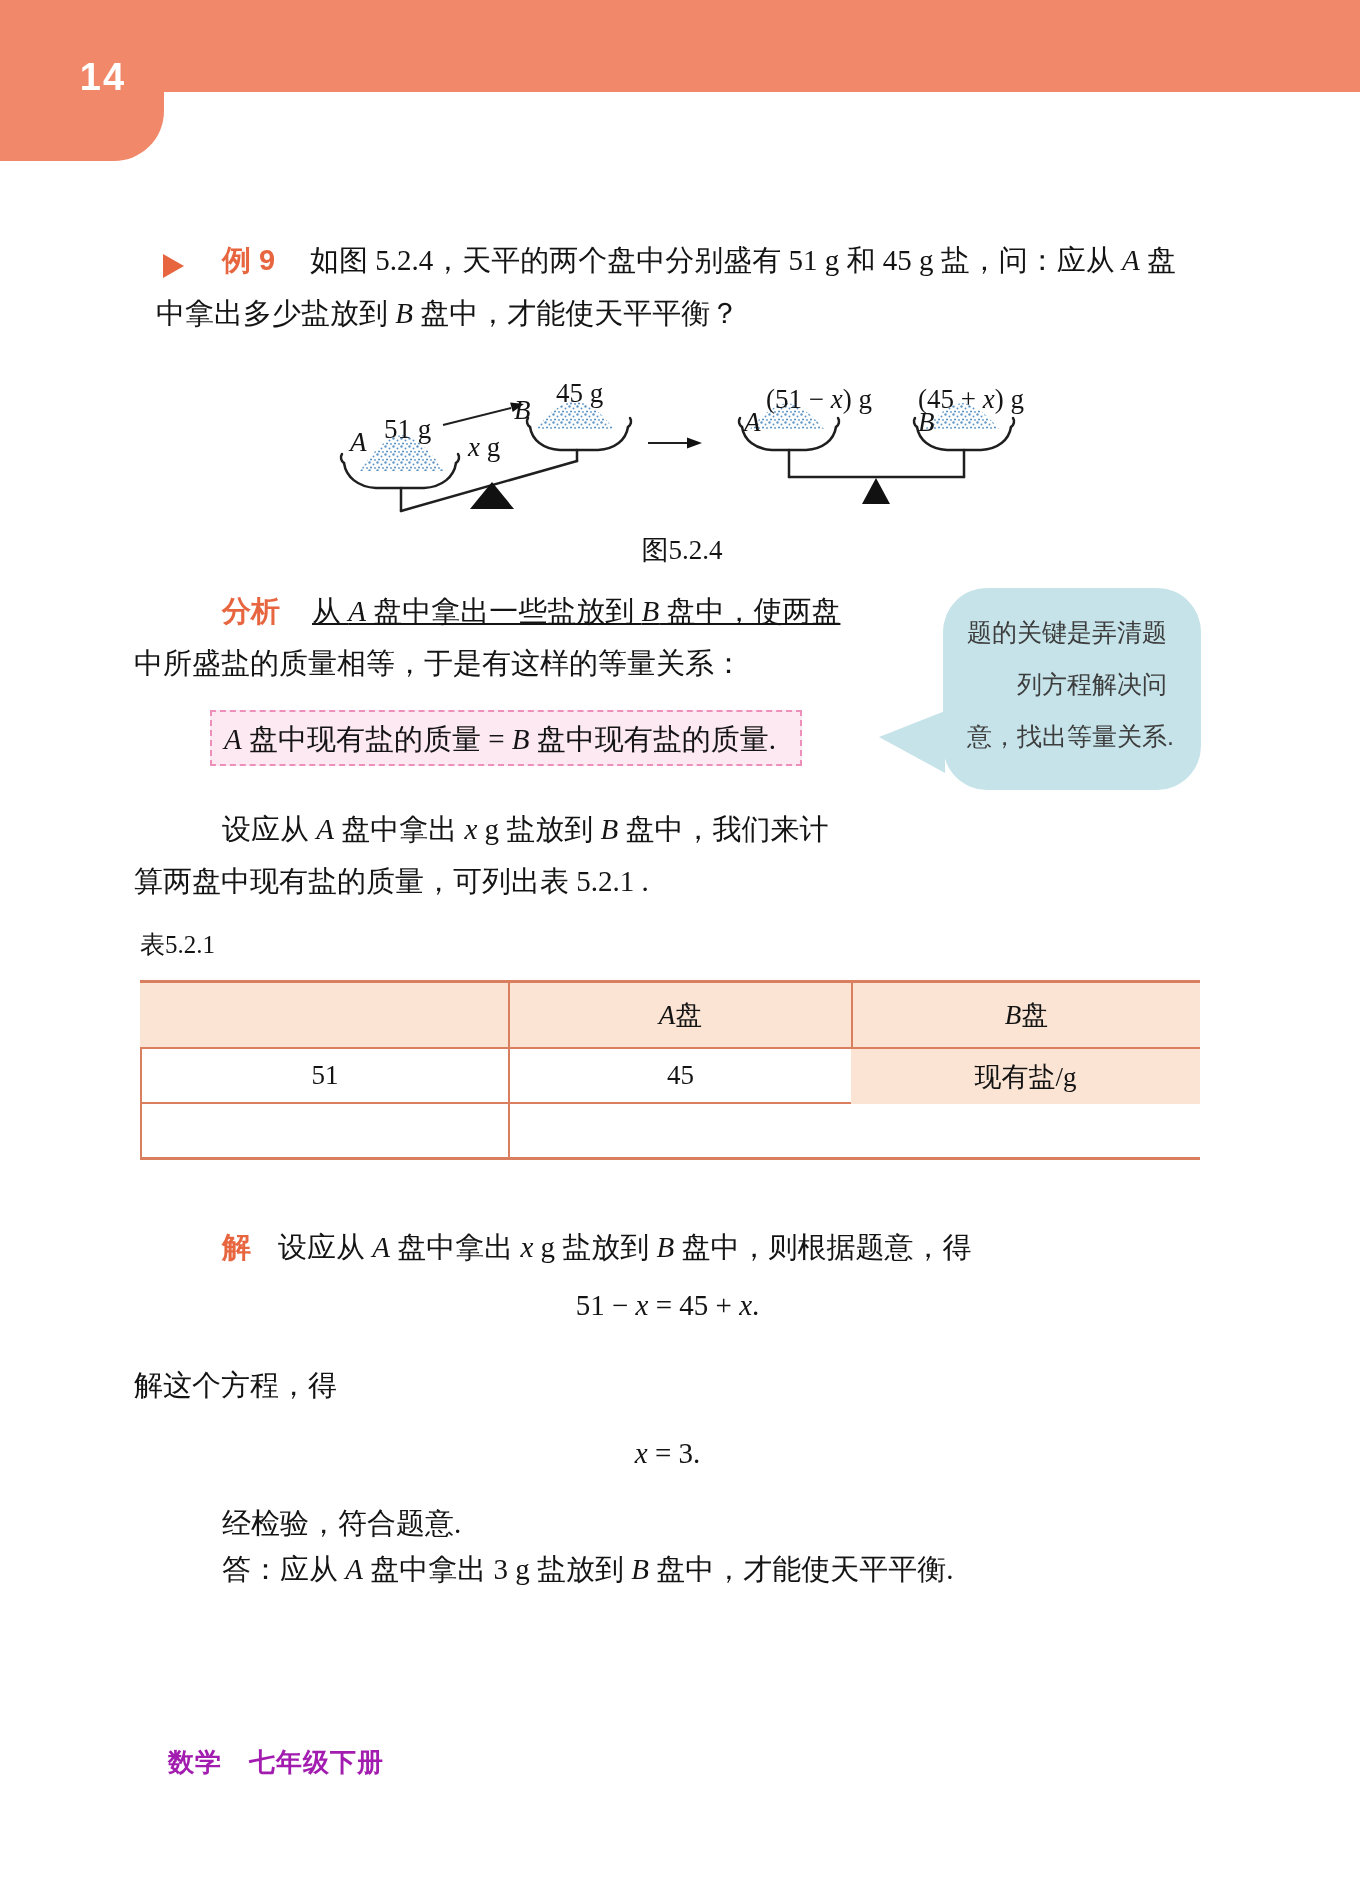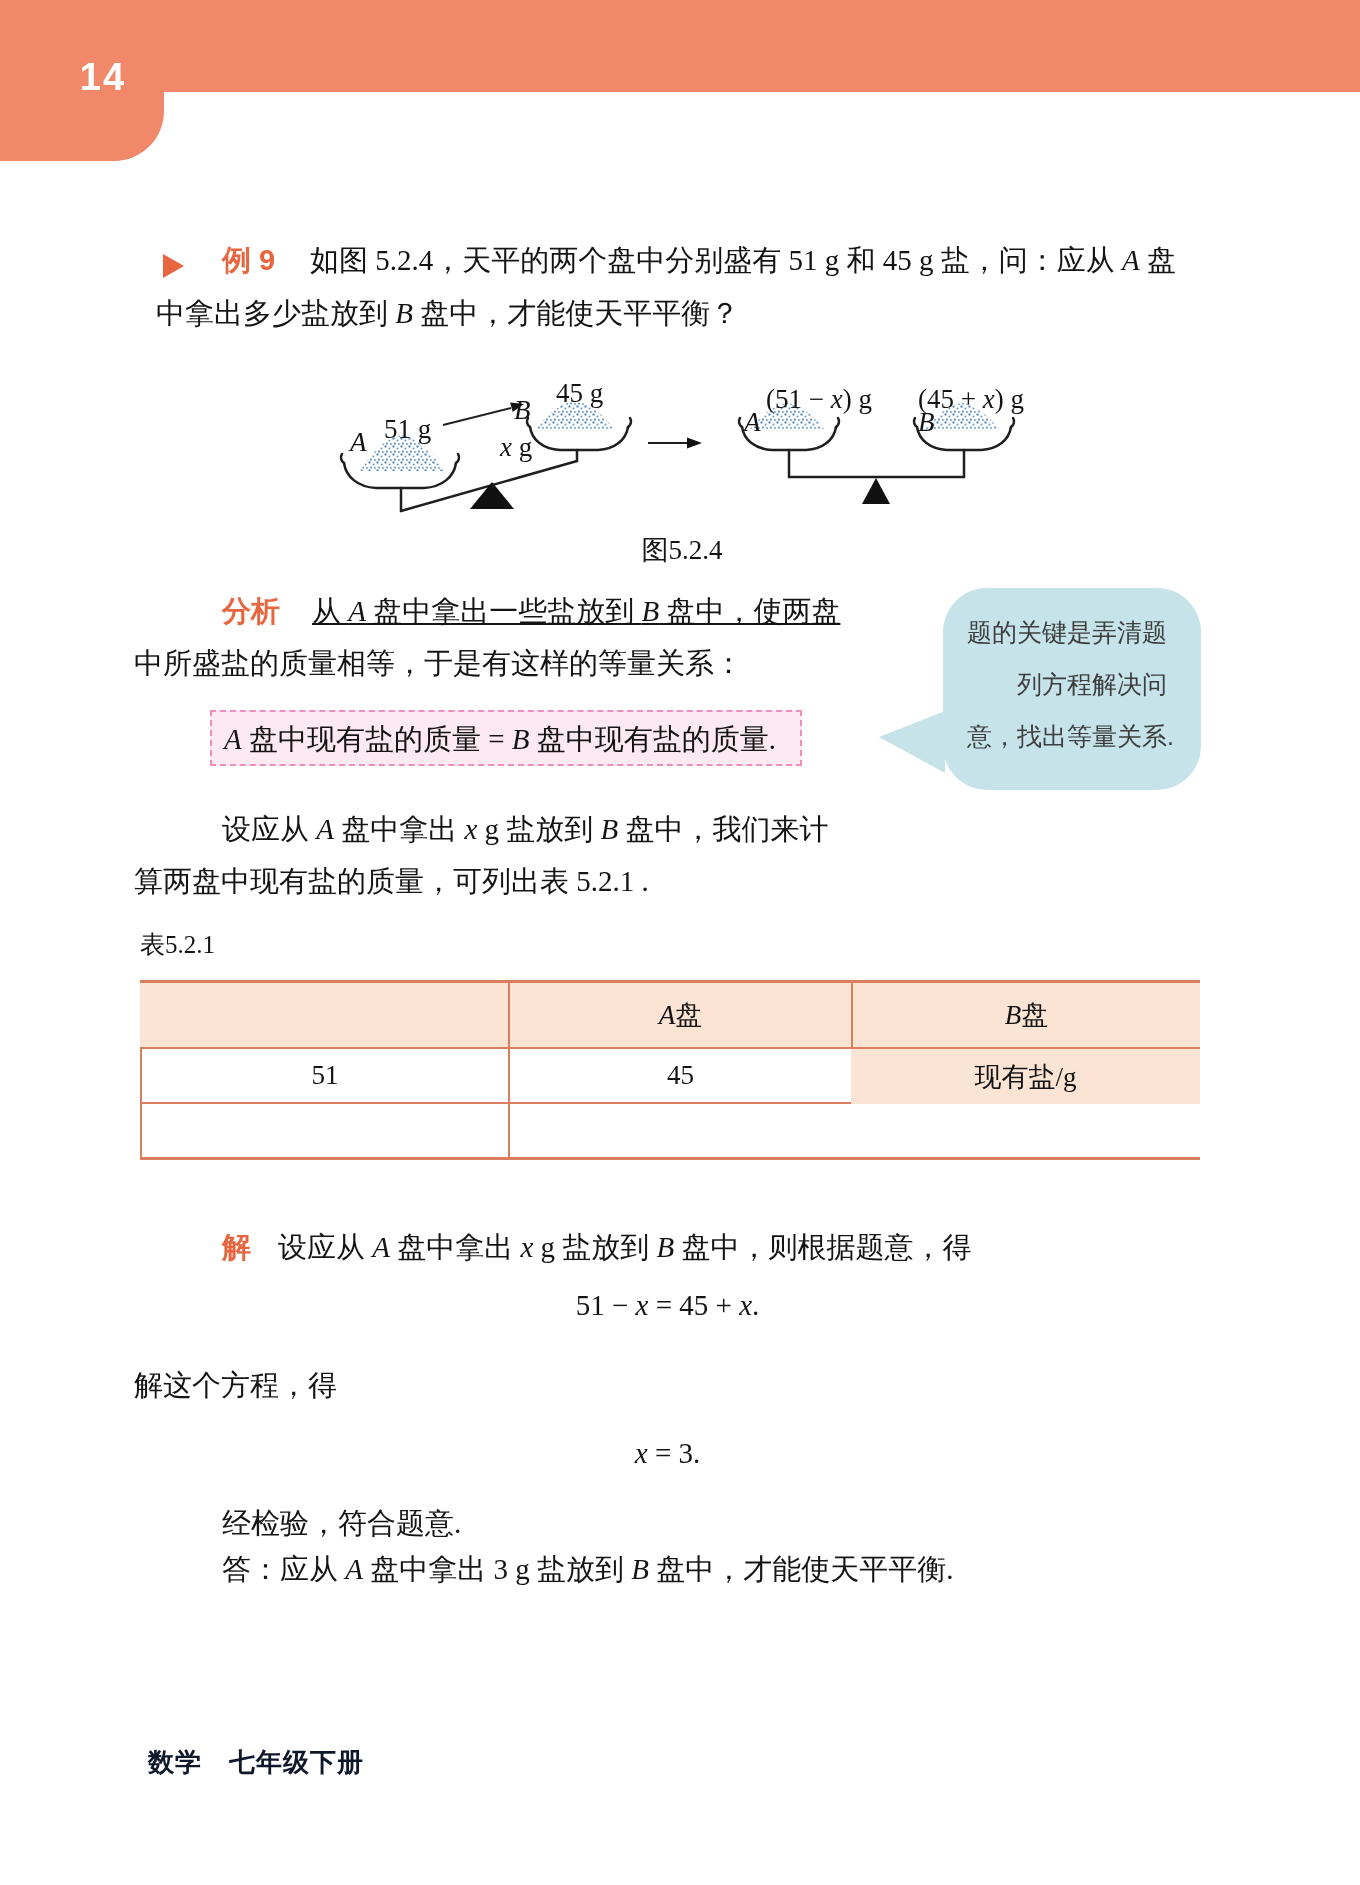--- a/index.html
+++ b/index.html
@@ -44,22 +44,22 @@
   .tbl { left:140px; top:980px; width:1060px; height:180px;
          border-top:3px solid #D97E5F; border-bottom:3px solid #D97E5F;
          box-sizing:border-box; display:grid;
          grid-template-columns:368px 343px 349px; grid-template-rows:66px 55px 53px; }
   .cell { display:flex; align-items:center; justify-content:center;
           font-size:27px; box-sizing:border-box; background:#ffffff; }
   .cell.peach { background:#FCE4D4; }
   .cell.vline { border-left:2px solid #D97E5F; }
   .cell.hline { border-bottom:2px solid #D97E5F; }
   
-  .footer { left:148px; top:1745px; font-family:"Liberation Sans","DejaVu Sans",sans-serif;
-            font-weight:bold; font-size:26px; color:#0f172a; letter-spacing:1px; white-space:nowrap; }
+  .footer { left:168px; top:1745px; font-family:"Liberation Sans","DejaVu Sans",sans-serif;
+            font-weight:bold; font-size:26px; color:#a21caf; letter-spacing:1px; white-space:nowrap; }
   svg .stroke { stroke:#1f1f1f; stroke-width:2.5; fill:none; stroke-linecap:round; }
   svg .fillblk { fill:#111111; }
 </style>
 </head>
 <body>
 
 <div class="page">
 
   <div class="abs band"></div>
   <div class="abs tab"></div>
@@ -111,21 +111,21 @@
       <path class="stroke" d="M637,102 c-3,-2 -4,-6 -2,-9"></path>
       <path class="stroke" d="M731,102 c3,-2 4,-6 2,-9"></path>
       <path class="stroke" d="M509,125 L509,152"></path>
       <path class="stroke" d="M684,125 L684,152"></path>
       <path class="stroke" d="M509,152 L684,152"></path>
       <polygon class="fillblk" points="596,153 582,179 610,179"></polygon>
     </svg>
 
     <div class="abs fig-label" style="left:384px; top:414px;">51 g</div>
     <div class="abs fig-label" style="left:350px; top:427px;"><span class="it">A</span></div>
-    <div class="abs fig-label" style="left:468px; top:432px;margin-left:32px;"><span class="it">x</span><span> g</span></div>
+    <div class="abs fig-label" style="left:468px; top:432px;"><span class="it">x</span><span> g</span></div>
     <div class="abs fig-label" style="left:514px; top:395px;"><span class="it">B</span></div>
     <div class="abs fig-label" style="left:556px; top:378px;">45 g</div>
     <div class="abs fig-label" style="left:744px; top:384px;margin-left:22px;"><span>(51 − </span><span class="it">x</span><span>) g</span></div>
     <div class="abs fig-label" style="left:744px; top:407px;"><span class="it">A</span></div>
     <div class="abs fig-label" style="left:918px; top:384px;"><span>(45 + </span><span class="it">x</span><span>) g</span></div>
     <div class="abs fig-label" style="left:918px; top:407px;"><span class="it">B</span></div>
     <div class="abs fig-caption" style="left:582px; top:535px; width:200px;">图5.2.4</div>
   </div>
 
   <div>

